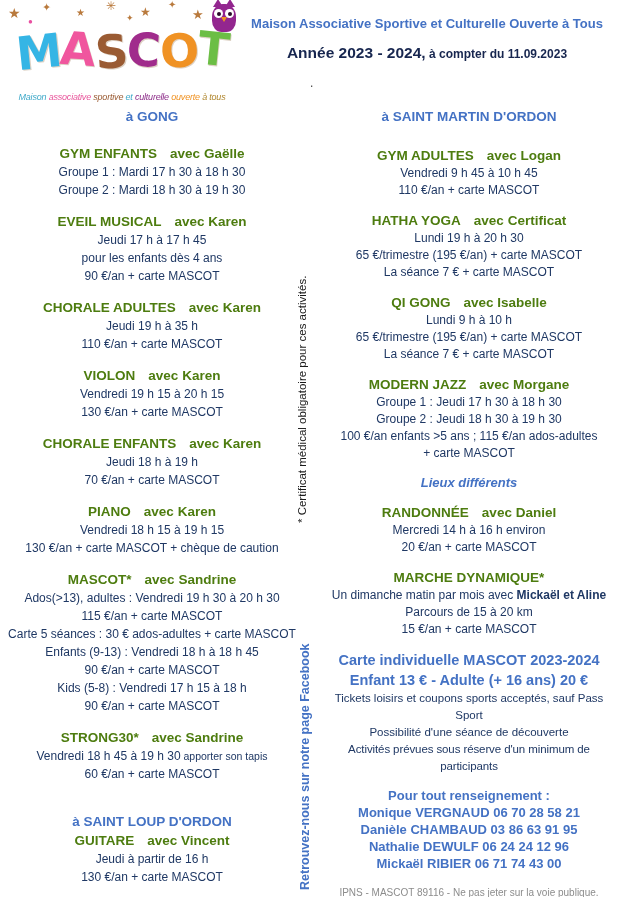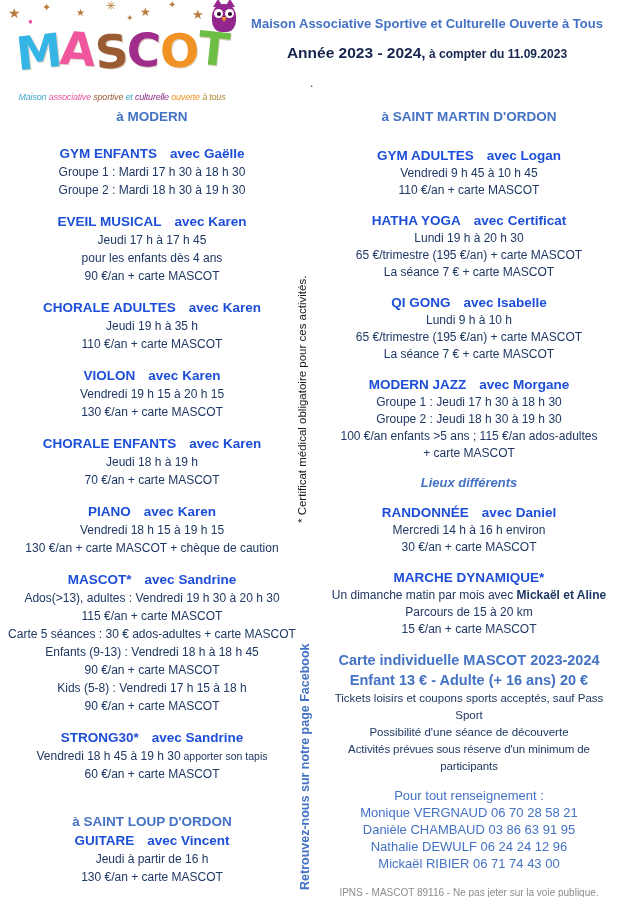--- a/index.html
+++ b/index.html
@@ -58,30 +58,30 @@
   .col-head.right{left:326px;width:286px;}
 
   
   .col{position:absolute;top:140px;text-align:center;color:#1F3864;font-size:12px;}
   .col.left{left:8px;width:288px;padding-top:4px;}
   .col.right{left:326px;width:286px;padding-top:6px;}
   .block{margin-bottom:13px;}
   .col.right .block{margin-bottom:12px;}
   .block.tight{margin-bottom:0;}
   .block.gap{margin-bottom:29px;}
-  .act-title{color:#1d4ed8;font-weight:bold;font-size:13.5px;line-height:19px;}
+  .act-title{color:#4d7c0f;font-weight:bold;font-size:13.5px;line-height:19px;}
   .act-title .instructor{margin-left:13px;}
   .line{line-height:18px;}
   .col.right .line{line-height:17px;}
   .line .small{font-size:10.5px;}
   .line .bold{font-weight:bold;}
   .block.heading{color:#4472C4;font-weight:bold;font-size:13.5px;line-height:19px;}
   .block.heading-italic{color:#4472C4;font-weight:bold;font-style:italic;font-size:13px;line-height:17px;}
   .line.blue-lg{color:#4472C4;font-weight:bold;font-size:14.5px;line-height:20px;}
-  .line.blue{color:#4472C4;font-weight:normal;font-size:13px;line-height:18px;}
+  .line.blue{color:#4472C4;font-weight:bold;font-size:13px;line-height:18px;}
   .line.gray{color:#8C8C8C;font-size:10px;line-height:20px;}
   .line.cond{font-size:11px;letter-spacing:-0.1px;}
   .block.card .line{font-size:11.5px;line-height:17px;}
   .block.card .line.blue-lg{font-size:14.5px;line-height:20px;}
   .block.mt6{margin-top:6px;}
 
   
   .vtext{position:absolute;writing-mode:vertical-rl;transform:rotate(180deg);
     white-space:nowrap;text-align:center;}
   .vtext.cert{left:296px;top:253px;height:292px;color:#1a1a1a;font-size:11.5px;}
@@ -119,21 +119,21 @@
   </div>
 
   <div class="head-right">
     <div class="head-title">Maison Associative Sportive et Culturelle Ouverte à Tous</div>
     <div class="head-year">
       <span class="year-bold">Année 2023 - 2024,</span><span class="year-rest"> à compter du 11.09.2023</span>
     </div>
   </div>
   <div class="head-dot">.</div>
 
-  <div class="col-head left">à MODERN</div>
+  <div class="col-head left">à GONG</div>
   <div class="col-head right">à SAINT MARTIN D'ORDON</div>
 
   <section class="col left" id="col-left">
       <div class="block">
         <div class="act-title"><span>GYM ENFANTS</span><span class="instructor">avec Gaëlle</span></div>
         <div class="line">Groupe 1 : Mardi 17 h 30 à 18 h 30</div>
         <div class="line">Groupe 2 : Mardi 18 h 30 à 19 h 30</div>
       </div>
       <div class="block">
         <div class="act-title"><span>EVEIL MUSICAL</span><span class="instructor">avec Karen</span></div>
@@ -205,21 +205,21 @@
         <div class="act-title"><span>MODERN JAZZ</span><span class="instructor">avec Morgane</span></div>
         <div class="line">Groupe 1 : Jeudi 17 h 30 à 18 h 30</div>
         <div class="line">Groupe 2 : Jeudi 18 h 30 à 19 h 30</div>
         <div class="line">100 €/an enfants &gt;5 ans ; 115 €/an ados-adultes</div>
         <div class="line">+ carte MASCOT</div>
       </div>
       <div class="block heading-italic tight">Lieux différents</div>
       <div class="block tight">
         <div class="act-title"><span>RANDONNÉE</span><span class="instructor">avec Daniel</span></div>
         <div class="line">Mercredi 14 h à 16 h environ</div>
-        <div class="line">30 €/an + carte MASCOT</div>
+        <div class="line">20 €/an + carte MASCOT</div>
       </div>
       <div class="block">
         <div class="act-title"><span>MARCHE DYNAMIQUE*</span></div>
         <div class="line">Un dimanche matin par mois avec <span class="bold">Mickaël et Aline</span></div>
         <div class="line">Parcours de 15 à 20 km</div>
         <div class="line">15 €/an + carte MASCOT</div>
       </div>
       <div class="block card gap">
         <div class="line blue-lg">Carte individuelle MASCOT 2023-2024</div>
         <div class="line blue-lg">Enfant 13 € - Adulte (+ 16 ans) 20 €</div>

